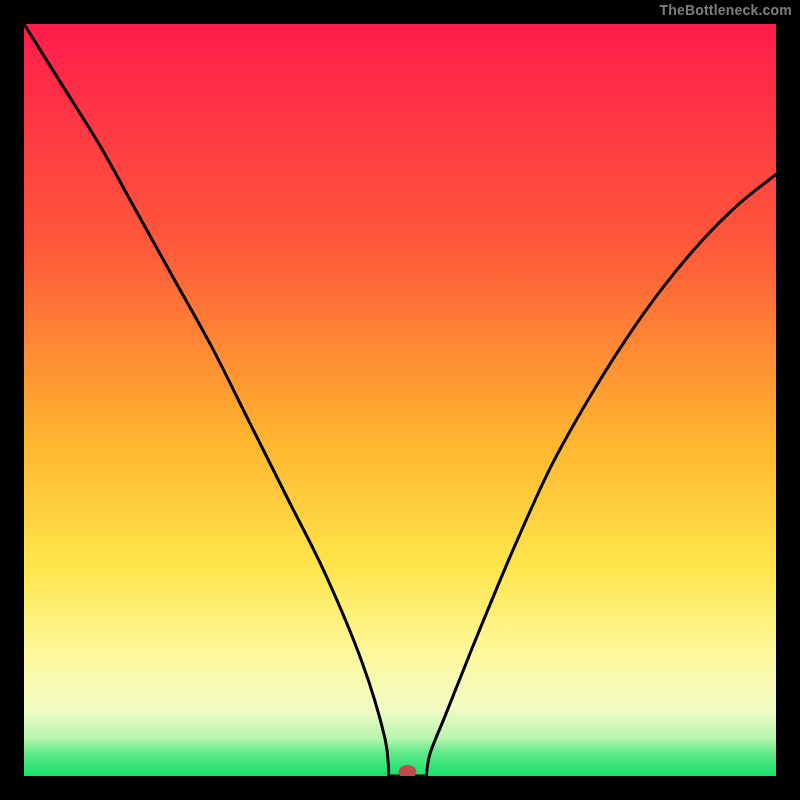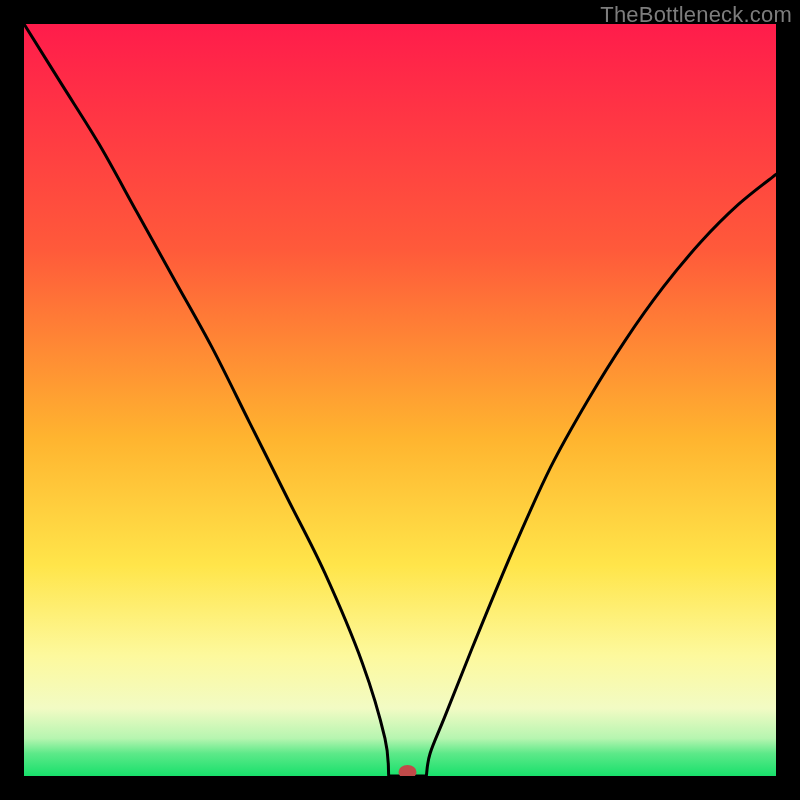--- a/index.html
+++ b/index.html
@@ -24,22 +24,22 @@
     left: 0;
     top: 0;
     width: 752px;
     height: 752px;
   }
   .watermark {
     position: absolute;
     top: 2px;
     right: 8px;
     color: #7d7d7d;
-    font-size: 22px;
-    font-weight: 400;
+    font-size: 14px;
+    font-weight: 700;
     letter-spacing: 0.2px;
     user-select: none;
   }
   svg { display: block; }
 </style>
 </head>
 <body>
 
 <div class="frame">
   <svg class="plot" viewBox="0 0 752 752" preserveAspectRatio="none">

